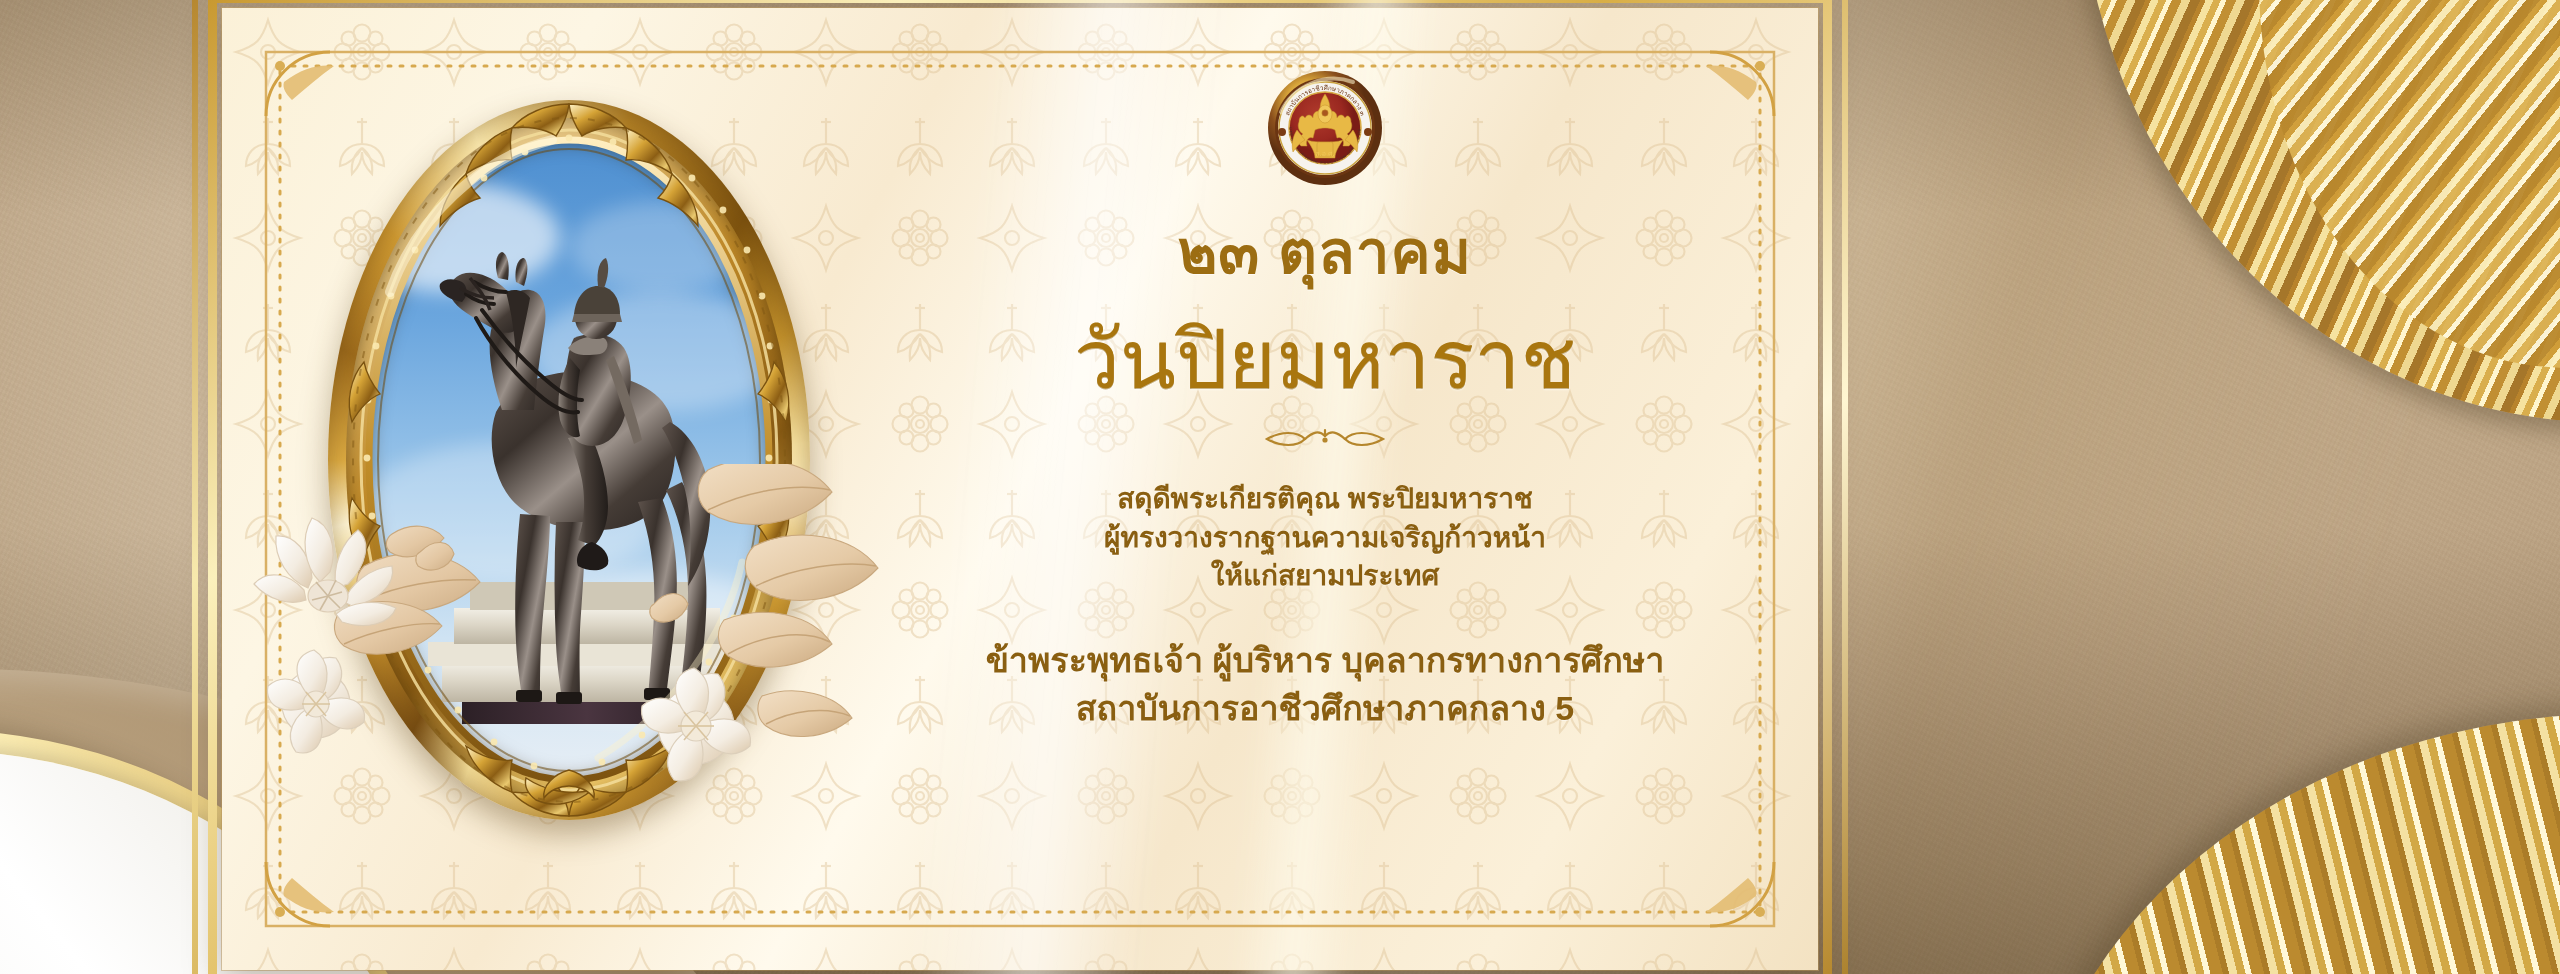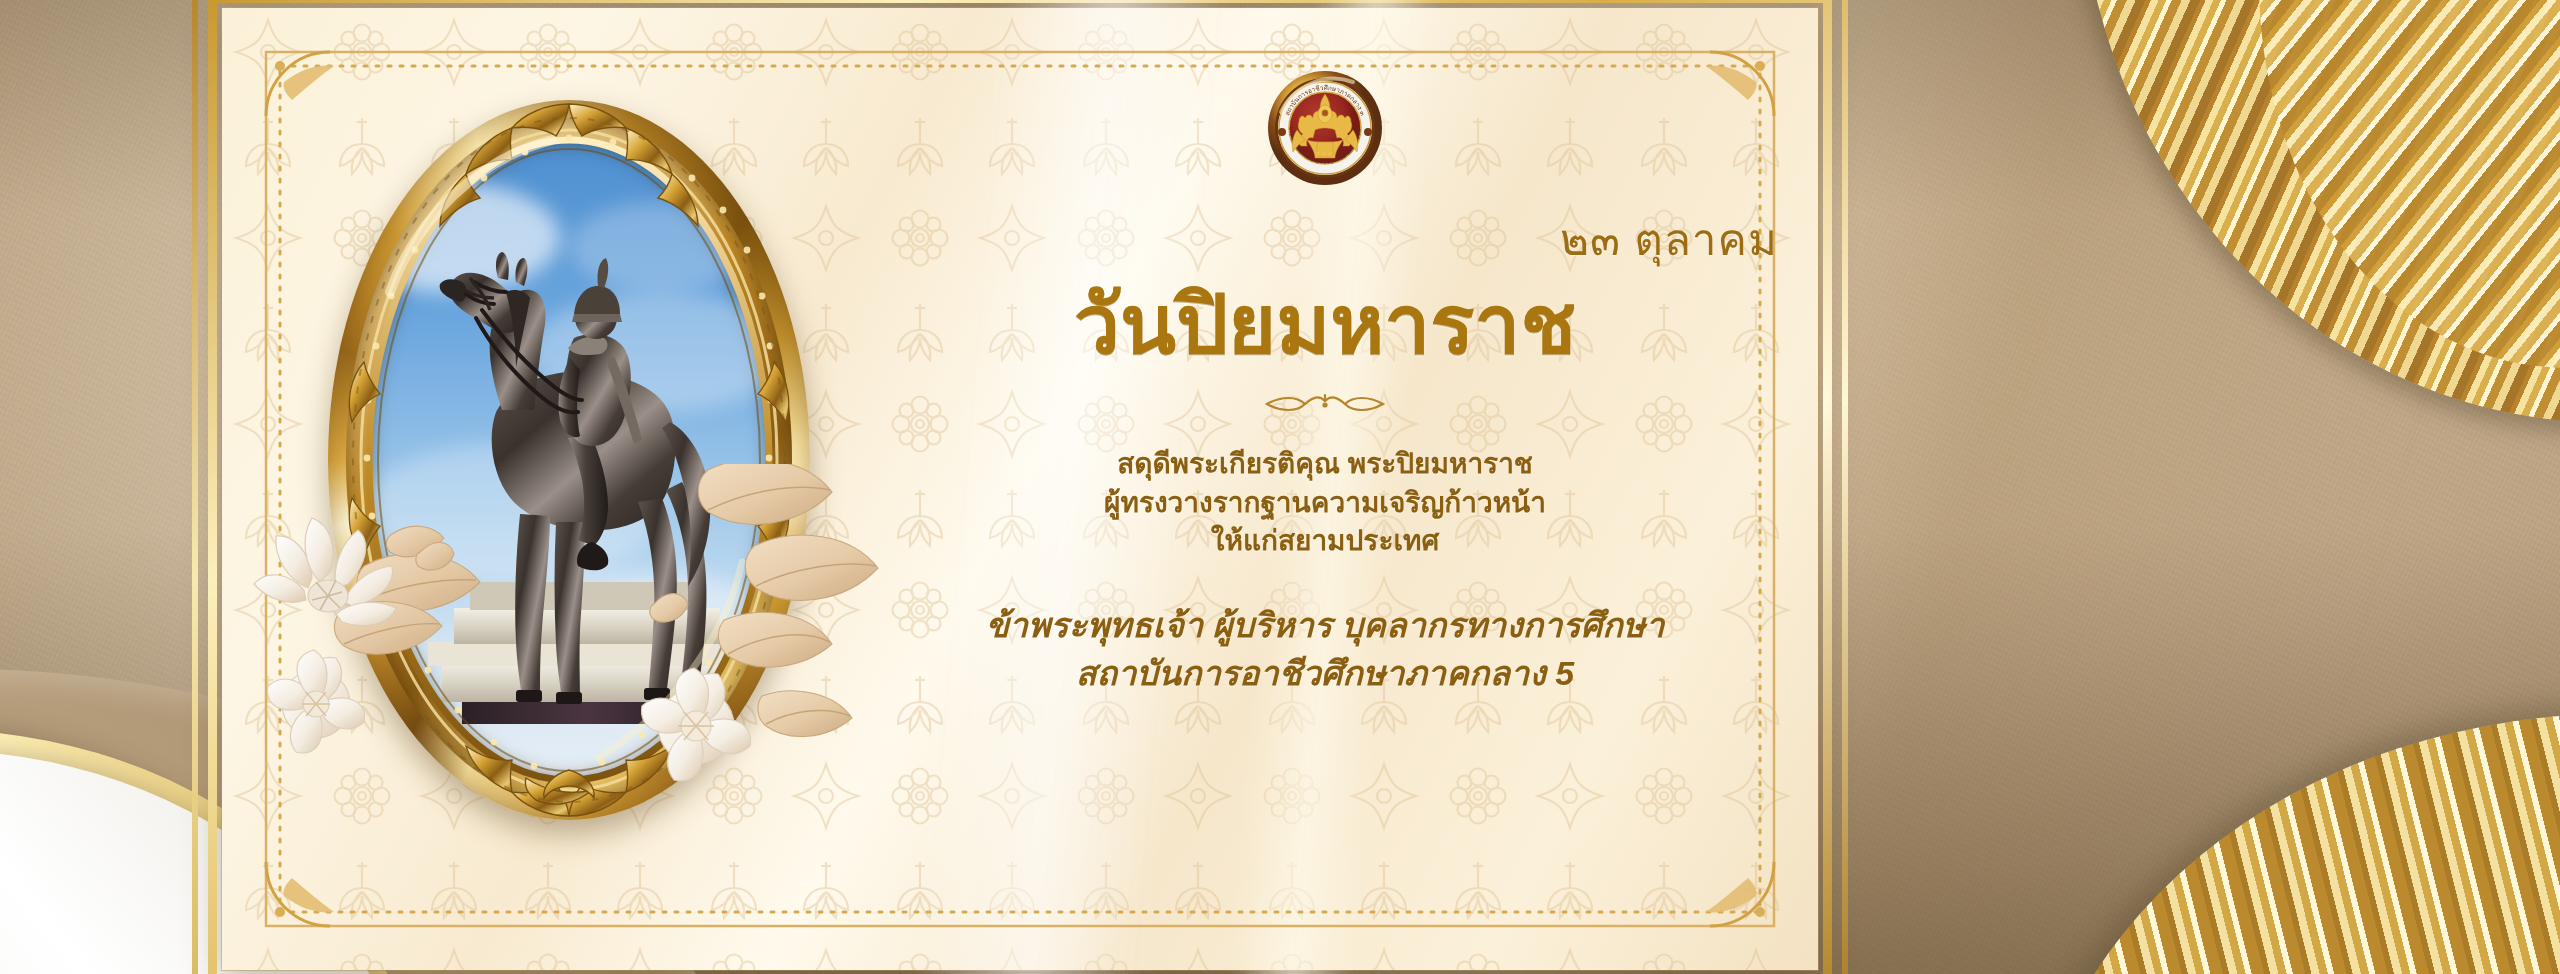--- a/index.html
+++ b/index.html
@@ -185,42 +185,40 @@
   .flower-grp{position:absolute;pointer-events:none;}
 
   
   #content{
     position:absolute;left:650px;top:50px;width:906px;height:860px;
     text-align:center;
   }
   #emblem{margin:12px auto 0;width:116px;height:116px;position:relative;}
   .date-line{
     margin-top:18px;
-    font-size:44px;font-weight:normal;color:#9c6d12;letter-spacing:1px;
+    font-size:60px;font-weight:bold;color:#9c6d12;letter-spacing:1px;
     text-shadow:0 1px 0 rgba(255,255,255,.6);
-    text-align:right;
   }
   .main-title{
-    margin-top:8px;
-    font-size:82px;font-weight:bold;color:#a9760f;letter-spacing:0px;line-height:1.06;
+    margin-top:18px;
+    font-size:82px;font-weight:normal;color:#a9760f;letter-spacing:0px;line-height:1.06;
     text-shadow:0 2px 2px rgba(255,255,255,.55), 0 1px 0 #8d6209;
   }
   .divider{
     margin:24px auto 0;width:640px;height:22px;position:relative;
   }
   .para{
     margin-top:30px;
     font-size:28px;line-height:1.38;color:#8a5f11;font-weight:bold;
     text-shadow:0 1px 0 rgba(255,255,255,.5);
   }
   .para2{
     margin-top:40px;
     font-size:34px;line-height:1.42;color:#8a5f11;font-weight:bold;
     text-shadow:0 1px 0 rgba(255,255,255,.5);
-    font-style:italic;
   }
 </style>
 </head>
 <body>
 
 <div id="bg">
   <div class="bg-base"></div>
   <div class="bg-noise"></div>
   <div class="silk-a"></div>
   <div class="silk-b"></div>

